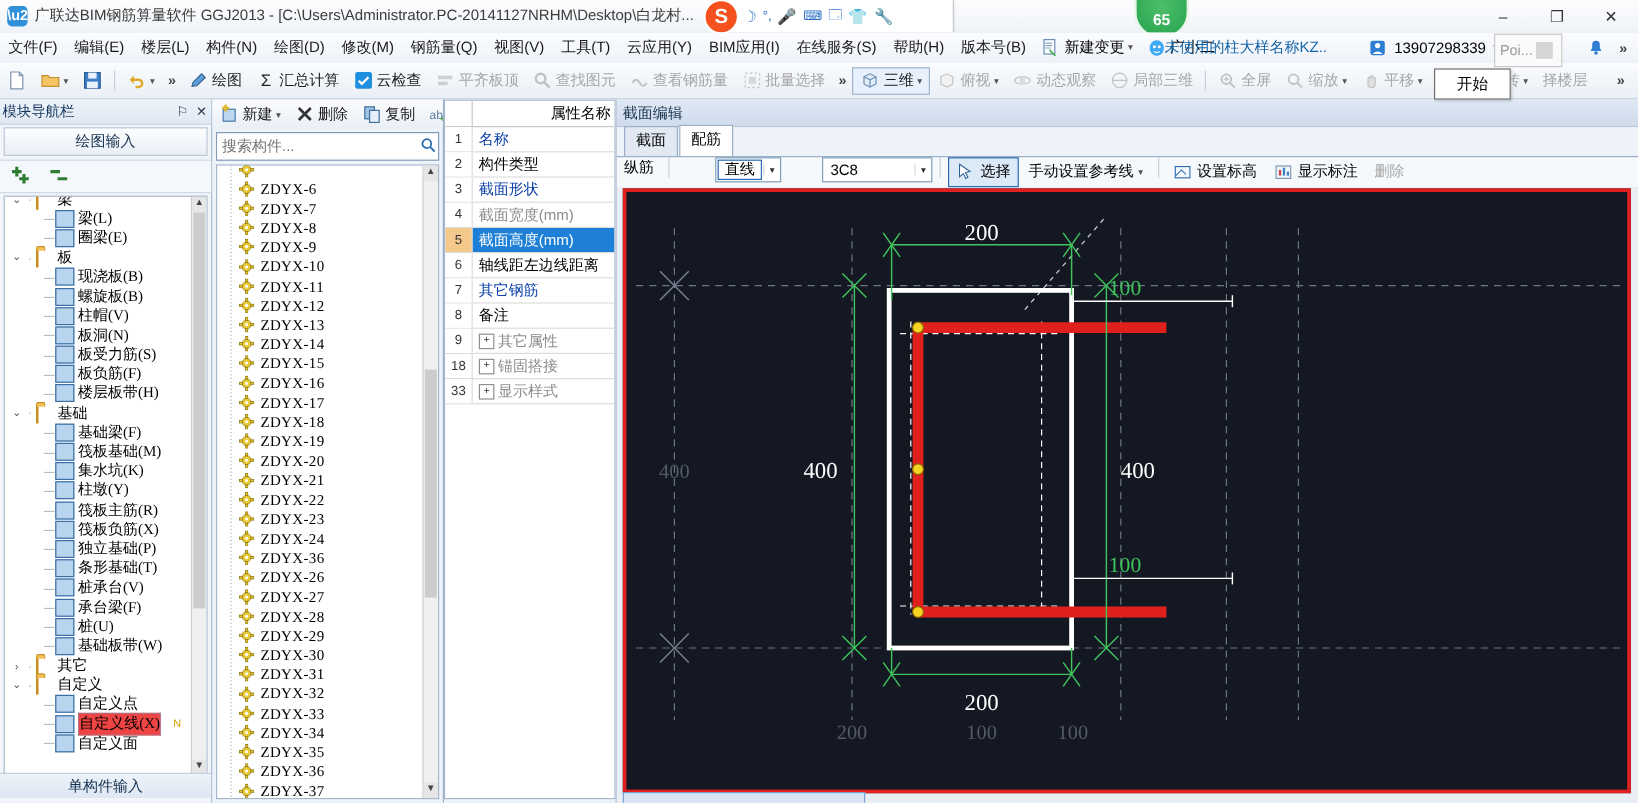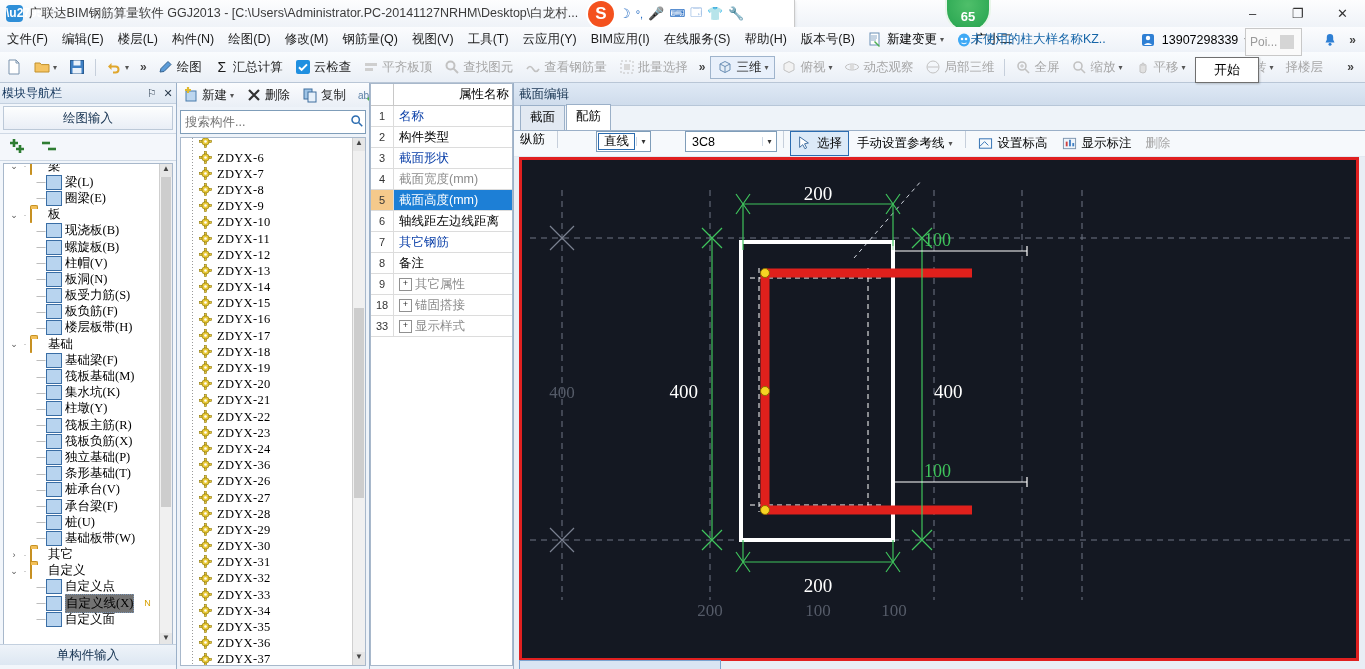--- a/index.html
+++ b/index.html
@@ -96,21 +96,21 @@
   #nav-pm{height:26px;border-top:1px solid #cfd9e5;border-bottom:1px solid #cfd9e5;margin-top:3px;
           display:flex;align-items:center;gap:10px;padding-left:8px;background:#f4f7fb;}
   #tree{
     flex:1;margin:2px 3px 22px 3px;background:#fff;border:1px solid #a8b8cb;
     overflow:hidden;position:relative;font-size:12.5px;
   }
   .tnode{display:flex;align-items:center;height:16.2px;white-space:nowrap;padding-left:4px;}
   .tnode .arrow{width:12px;font-size:9px;color:#555;text-align:center;flex:none;}
   .tnode .dots{width:10px;flex:none;color:#999;font-size:9px;text-align:center;}
   .tnode .lbl{margin-left:3px;font-family:"Liberation Serif","DejaVu Serif",serif;font-size:12.5px;}
-  .tnode.sel .lbl{background:#737373;border:1px dotted #7a95b5;}
+  .tnode.sel .lbl{background:#ef4444;border:1px dotted #7a95b5;}
   .tree-scroll{position:absolute;right:0;top:0;width:12px;height:100%;background:#f0f0f0;border-left:1px solid #cfcfcf;}
   .tree-scroll .ar{height:13px;text-align:center;font-size:8px;color:#444;background:#e6e6e6;}
   .tree-scroll .thumb{position:absolute;top:13px;left:1px;width:10px;height:330px;background:#cdcdcd;}
   #nav-bottom{position:absolute;bottom:4px;left:0;width:176px;height:20px;
      background:linear-gradient(#eef3f9,#dde7f2);border-top:1px solid #c3d0df;
      display:flex;align-items:center;justify-content:center;font-size:12.5px;color:#13304f;}
 
   
   .fi{width:15px;height:13px;position:relative;flex:none;}
   .folder{width:15px;height:11px;background:#f3c05a;border:1px solid #c69022;border-radius:1px 2px 2px 2px;}

